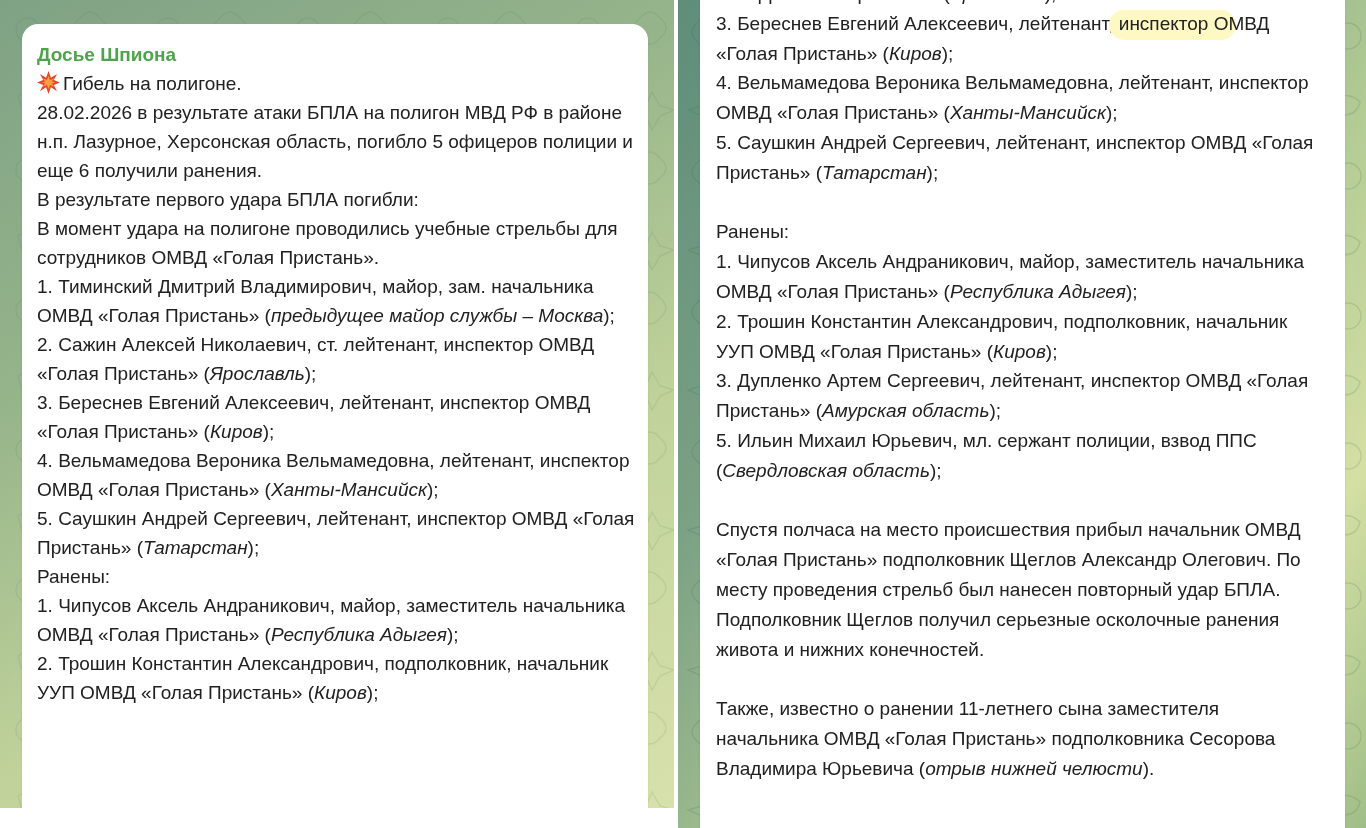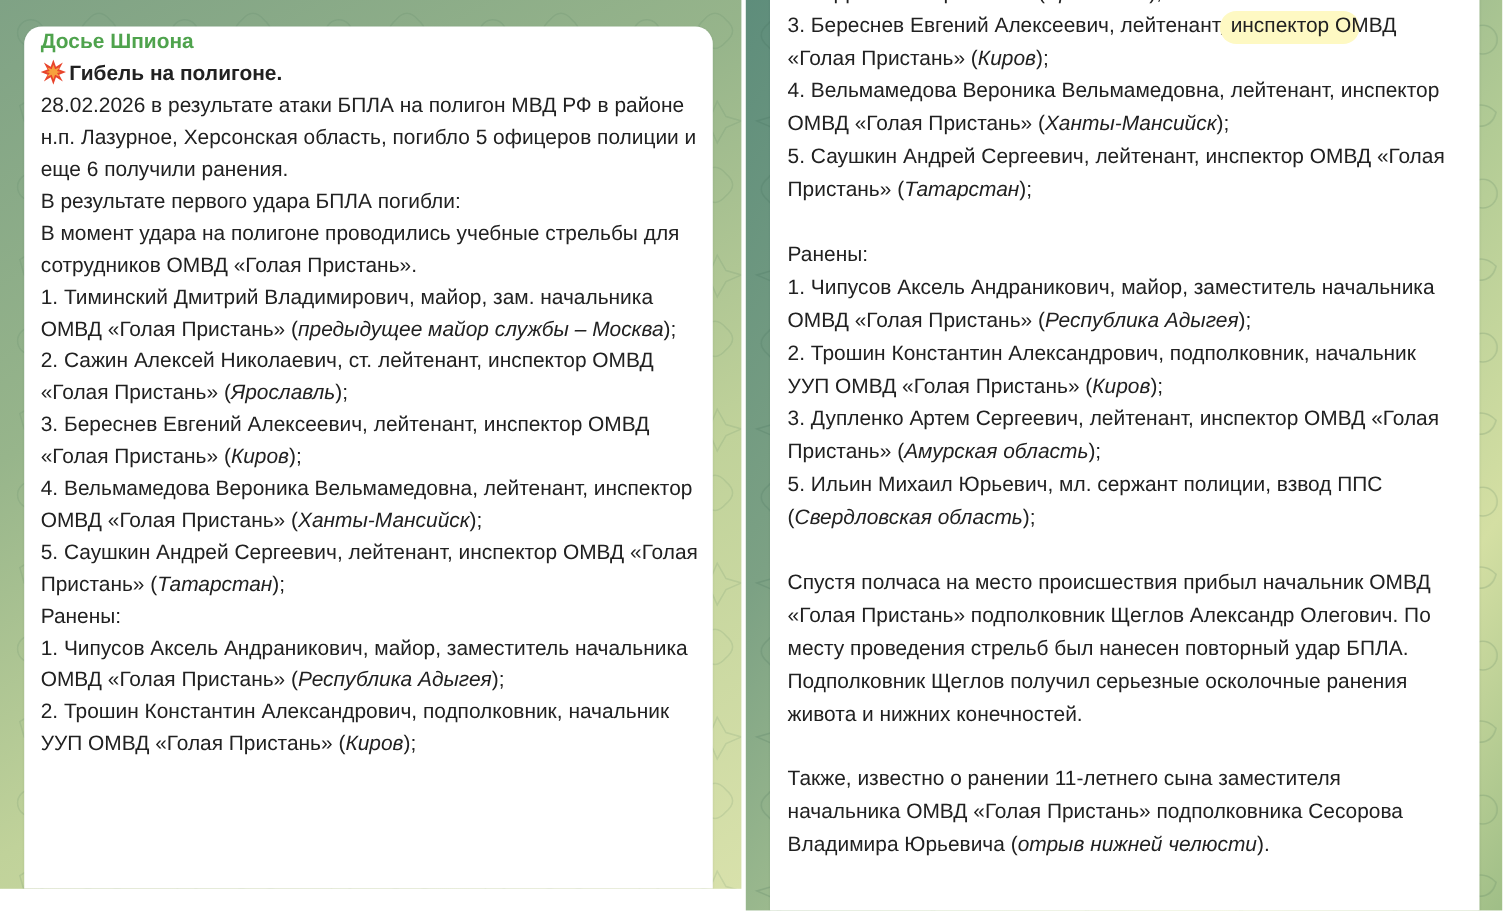--- a/index.html
+++ b/index.html
@@ -20,32 +20,32 @@
   }
   .pattern{position:absolute;left:0;top:0;width:100%;height:100%;pointer-events:none;}
   
   .bubble{
     position:absolute;background:#ffffff;
     box-shadow:0 1px 2px rgba(16,35,47,0.10);
   }
   #bubble-left{
     left:22px;top:24px;width:626px;height:784px;
     border-radius:16px 16px 0 0;
-    padding:0 12px 0 15px;box-sizing:border-box;
+    padding:16px 12px 0 15px;box-sizing:border-box;
     line-height:29px;font-size:19px;
   }
   #bubble-right{
     left:22px;top:-46px;width:645px;height:880px;
     padding:25px 29px 0 16px;box-sizing:border-box;
     line-height:29.8px;font-size:19px;
   }
   .channel-name{
     font-weight:700;color:#4fa34d;cursor:pointer;
   }
-  .title-line{font-weight:700;}
+  .title-line{font-weight:400;}
   .emoji{display:inline-block;vertical-align:-4px;margin-right:3px;}
   .para{margin:0;}
   #bubble-left .gap{}
   #bubble-right .gap{margin-top:29.8px;}
   .b{font-weight:400;}
   .i{font-style:italic;}
   .hl{
     background:#fef9c3;border-radius:15px;
     padding:3px 28px 6px 10px;margin:-3px -28px -6px -10px;
   }

